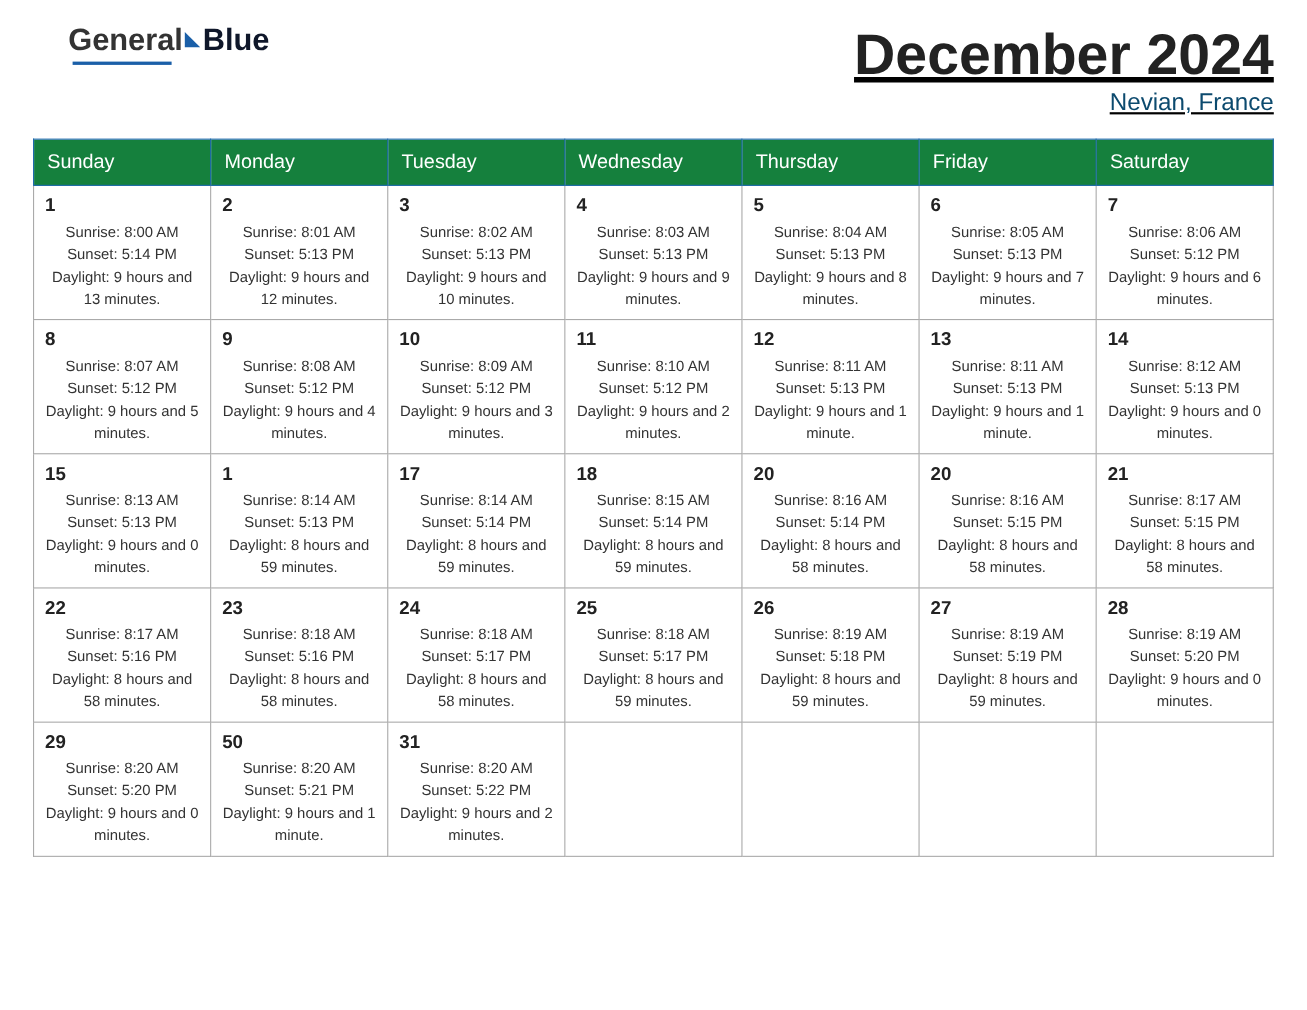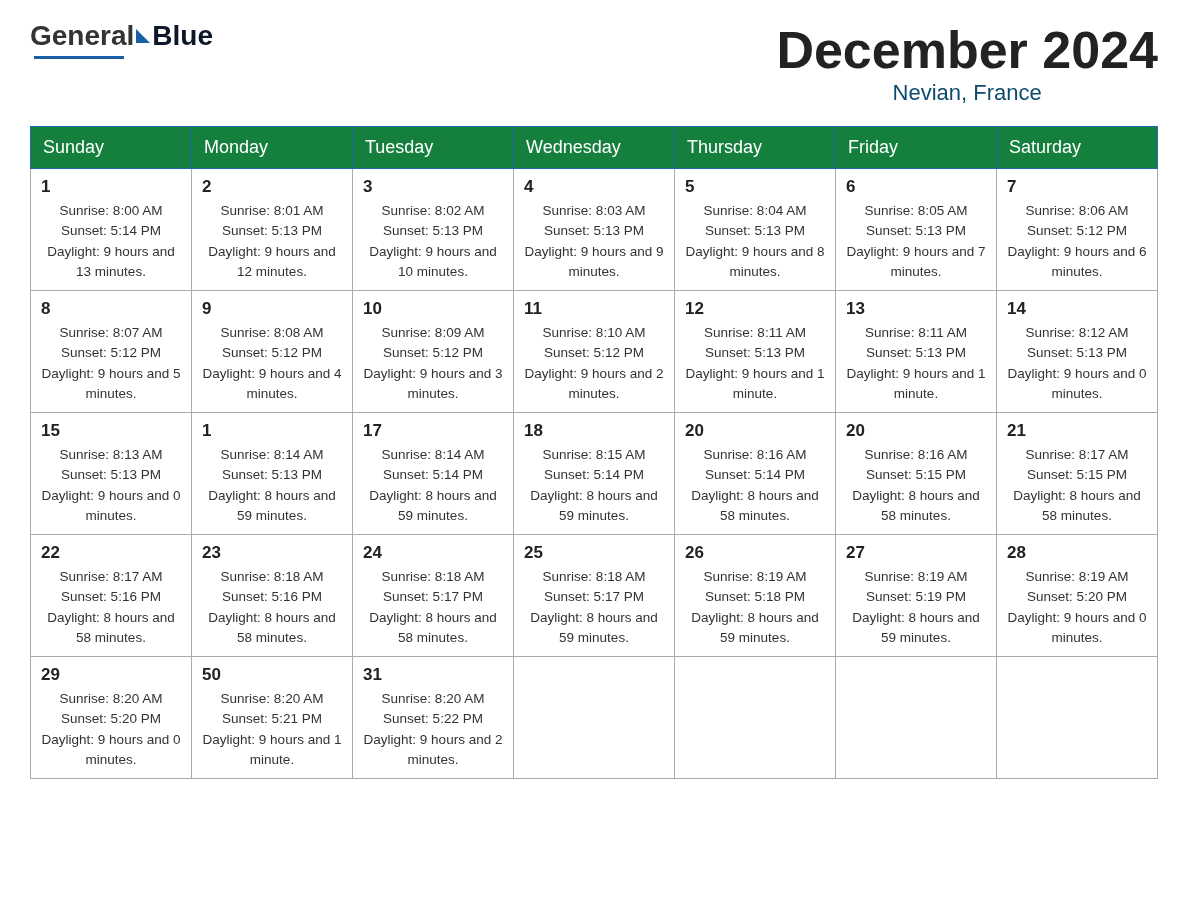--- a/index.html
+++ b/index.html
@@ -8,20 +8,21 @@
       background: #fff;
       padding: 20px 30px;
       width: 1188px;
       min-height: 918px;
     }
     .header-section {
       display: flex;
       justify-content: space-between;
       align-items: flex-start;
       margin-bottom: 20px;
+      margin-left: 32px;
     }
     .logo {
       display: flex;
       flex-direction: column;
     }
     .logo-text {
       display: flex;
       align-items: center;
       font-size: 28px;
       font-weight: bold;
@@ -32,21 +33,22 @@
     .logo-triangle {
       width: 0;
       height: 0;
       border-left: 14px solid #1a5fa8;
       border-top: 14px solid transparent;
       border-bottom: 0px solid transparent;
       margin: 0 2px;
       display: inline-block;
     }
     .title-section {
-      text-align: center;
+      text-align: right;
+      text-decoration: underline;
     }
     .month-title {
       font-size: 52px;
       font-weight: bold;
       color: #222;
     }
     .location-title {
       font-size: 22px;
       color: #0c4a6e;
     }

